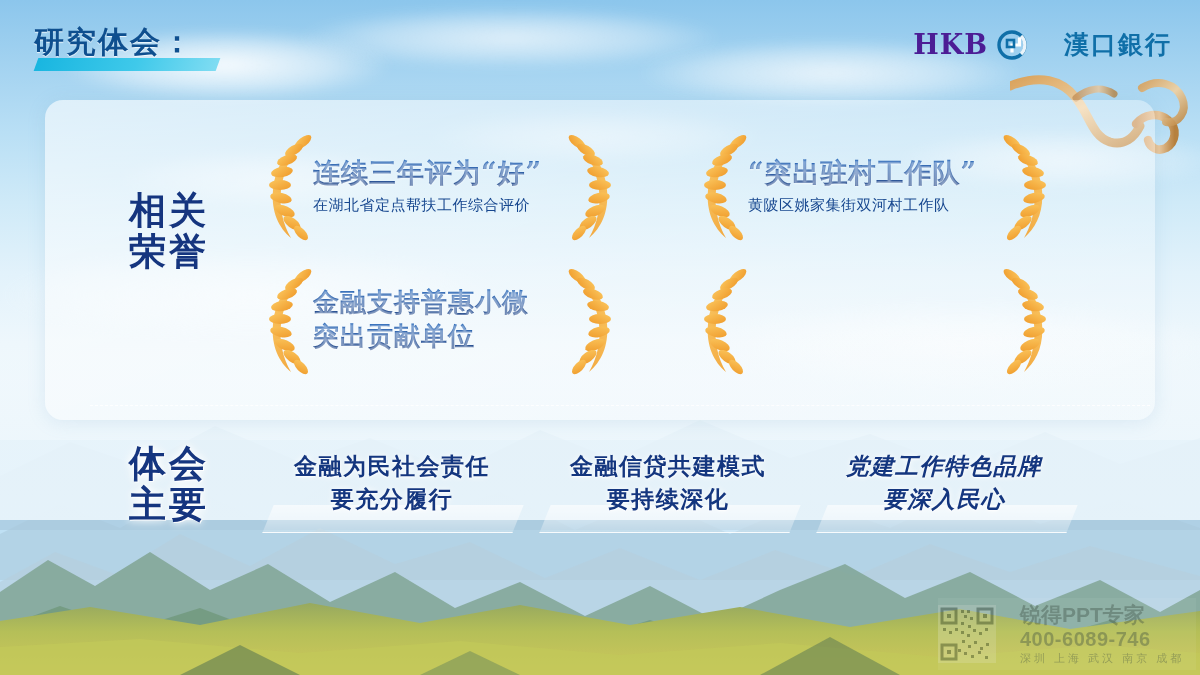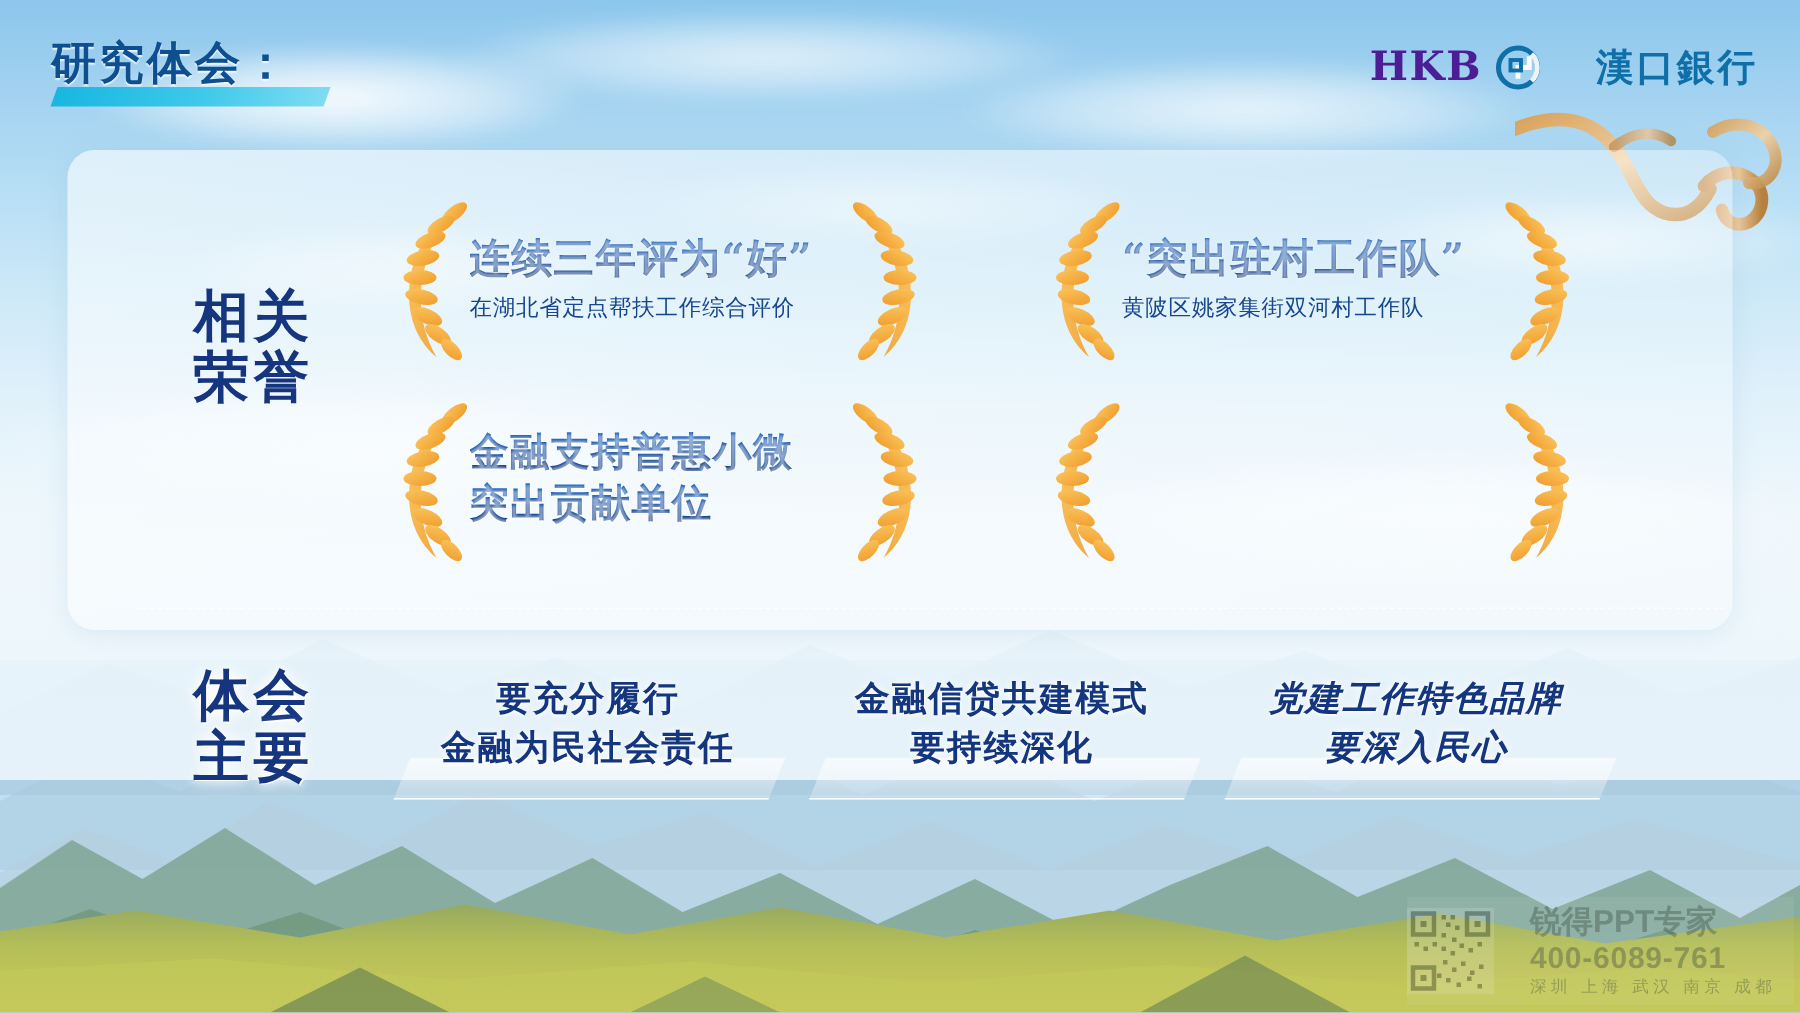--- a/index.html
+++ b/index.html
@@ -433,22 +433,22 @@
 <div class="sec-label sec-takeaway">
   <div>体会</div>
   <div>主要</div>
 </div>
 
 <div class="plate p1"></div>
 <div class="plate p2"></div>
 <div class="plate p3"></div>
 
 <div class="takeaway t1">
+  <div>金融为民社会责任</div>
   <div>要充分履行</div>
-  <div>金融为民社会责任</div>
 </div>
 <div class="takeaway t2">
   <div>金融信贷共建模式</div>
   <div>要持续深化</div>
 </div>
 <div class="takeaway t3">
   <div>党建工作特色品牌</div>
   <div>要深入民心</div>
 </div>
 
@@ -485,16 +485,16 @@
           <rect x="26" y="47" width="3" height="3"></rect>
         <rect x="33" y="50" width="3" height="3"></rect>
           <rect x="40" y="46" width="3" height="3"></rect>
         <rect x="47" y="51" width="3" height="3"></rect>
           <rect x="20" y="44" width="3" height="3"></rect>
       </g>
     </svg>
   </span>
   <span class="wm-txt">
     <span class="wm-line1">锐得PPT专家</span>
-    <span class="wm-line2">400-6089-761</span>
+    <span class="wm-line2">400-6089-746</span>
     <span class="wm-line3">深圳 上海 武汉 南京 成都</span>
   </span>
 </div>
 
 </body></html>

